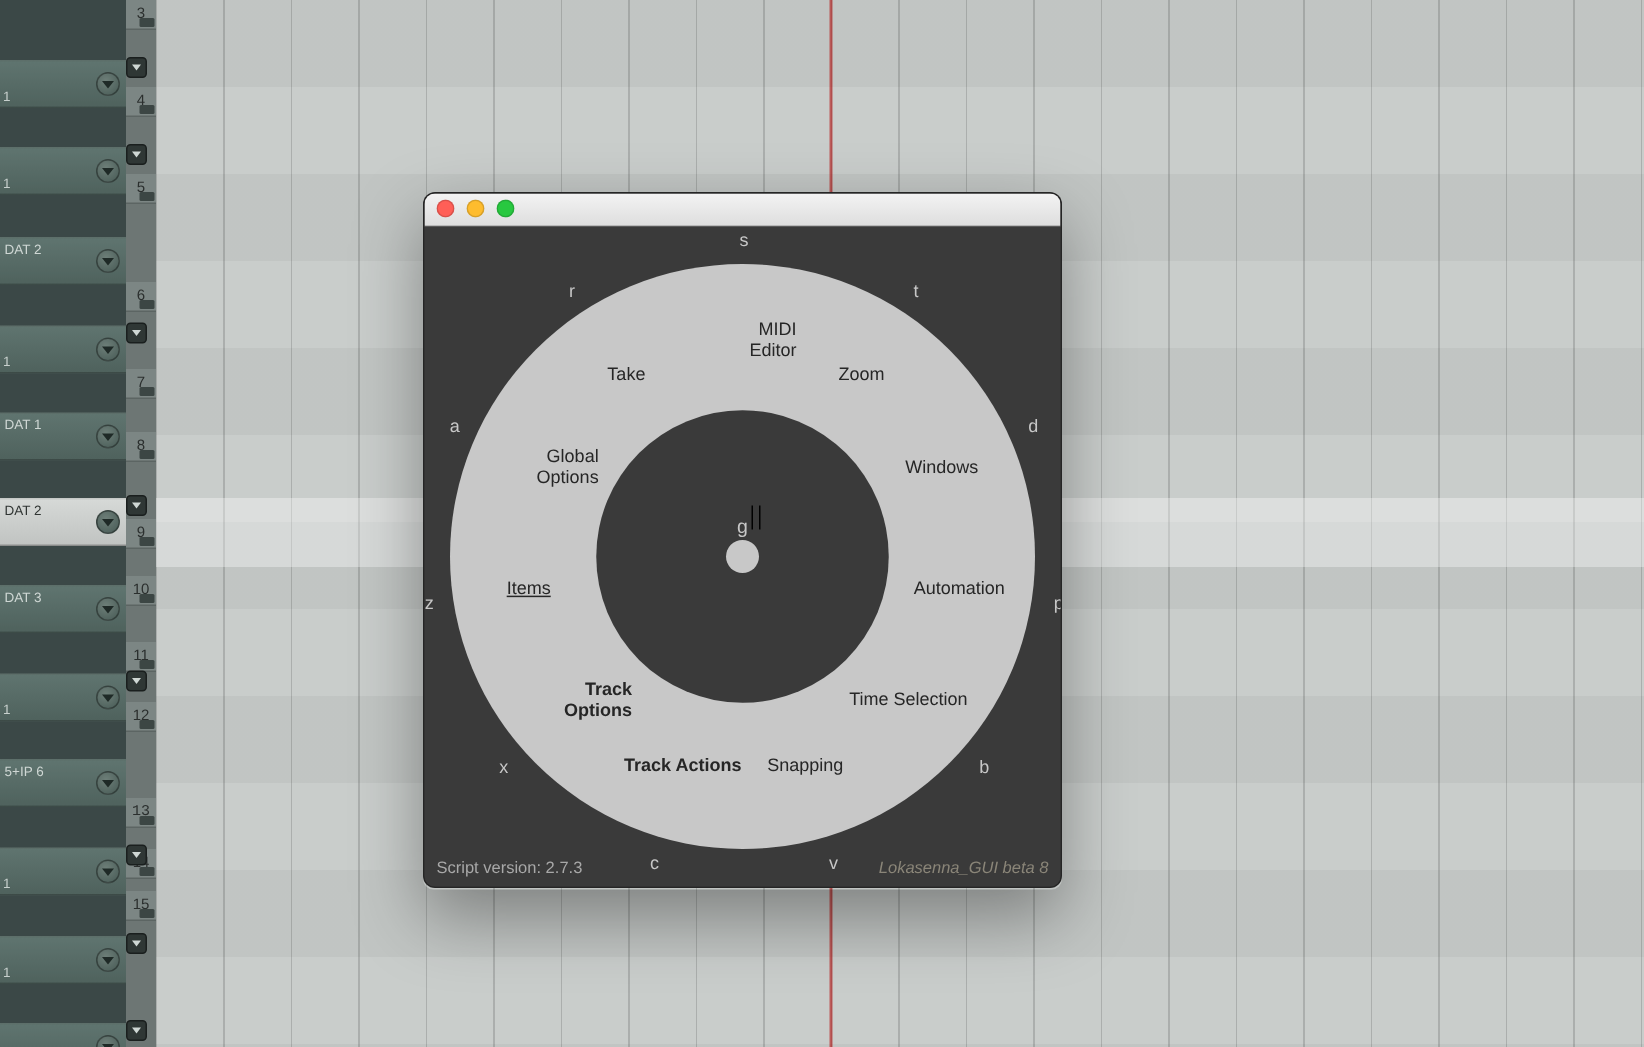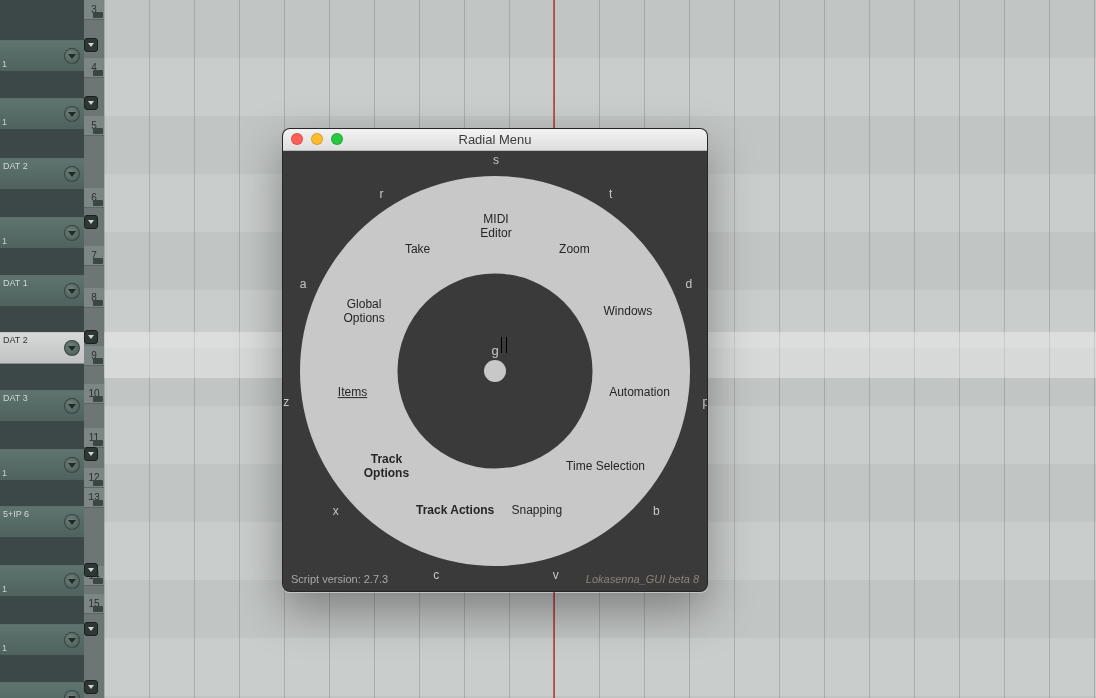--- a/index.html
+++ b/index.html
@@ -157,21 +157,21 @@
     background:#c8c8c8;
   }
   .ring-center-g {
     position:absolute; left:50%; top:50%; transform:translate(-50%, -28px);
     color:#c8c8c8; font-size:13px;
   }
   .ring-label {
     position:absolute;
     color:#262626;
     font-size:12px;
-    text-align:center;
+    text-align:right;
     line-height:1.15;
     transform:translate(-50%,-50%);
     white-space:nowrap;
     cursor:pointer;
   }
   .ring-label.two { white-space:normal; width:70px; }
   .shortcut-label {
     position:absolute; color:#c7c7c7; font-size:12px;
     transform:translate(-50%,-50%);
     pointer-events:none;
@@ -199,21 +199,21 @@
         <div class="ruler-cell" style="top: 0px;">3<div class="folder-ic"></div></div>
         <div class="ruler-cell" style="top: 58px;">4<div class="folder-ic"></div></div>
         <div class="ruler-cell" style="top: 116px;">5<div class="folder-ic"></div></div>
         <div class="ruler-cell" style="top: 188px;">6<div class="folder-ic"></div></div>
         <div class="ruler-cell" style="top: 246px;">7<div class="folder-ic"></div></div>
         <div class="ruler-cell" style="top: 288px;">8<div class="folder-ic"></div></div>
         <div class="ruler-cell" style="top: 346px;">9<div class="folder-ic"></div></div>
         <div class="ruler-cell" style="top: 384px;">10<div class="folder-ic"></div></div>
         <div class="ruler-cell" style="top: 428px;">11<div class="folder-ic"></div></div>
         <div class="ruler-cell" style="top: 468px;">12<div class="folder-ic"></div></div>
-        <div class="ruler-cell" style="top: 488px; font-family: Liberation Mono, monospace;">13<div class="folder-ic"></div></div>
+        <div class="ruler-cell" style="top: 532px; font-family: Liberation Mono, monospace;">13<div class="folder-ic"></div></div>
         <div class="ruler-cell" style="top: 566px;">14<div class="folder-ic"></div></div>
         <div class="ruler-cell" style="top: 594px;">15<div class="folder-ic"></div></div>
       </div>
     <div id="trackrows">
         <div class="trackrow" style="top: 40px; height: 32px;">
           <div class="track-name"></div>
           <div class="track-num">1</div>
           <div class="track-arrow"></div>
         </div>
         <div class="trackrow" style="top: 98px; height: 32px;">
@@ -284,21 +284,20 @@
   </div>
 
   <div class="popup-shadow"></div>
   <div class="popup">
     <div class="popup-titlebar">
       <div class="tl-dots">
         <div class="tl-dot tl-red"></div>
         <div class="tl-dot tl-yel"></div>
         <div class="tl-dot tl-grn"></div>
       </div>
-      <div class="popup-title">Radial Menu</div>
     </div>
     <div class="popup-body">
       <div class="ring-outer"></div>
       <div class="ring-inner-hole"></div>
       <div class="ring-center-dot"></div>
       <div class="ring-center-g">g</div>
       <div class="cursor" style="left:218px; top:186px;"></div>
 
       <div class="footer-l">Script version: 2.7.3</div>
       <div class="footer-r">Lokasenna_GUI beta 8</div>

